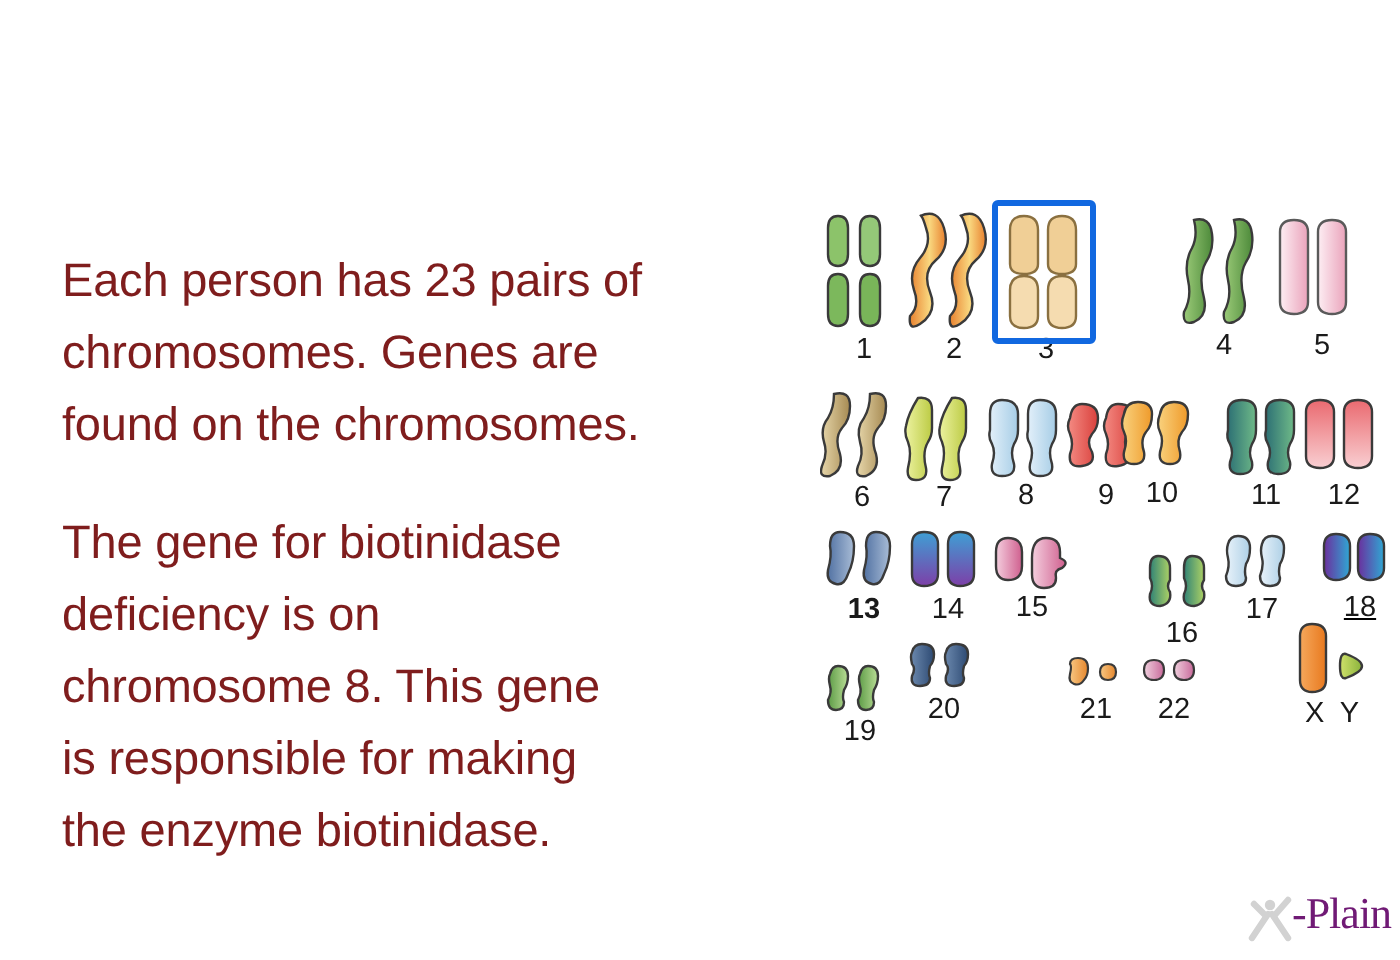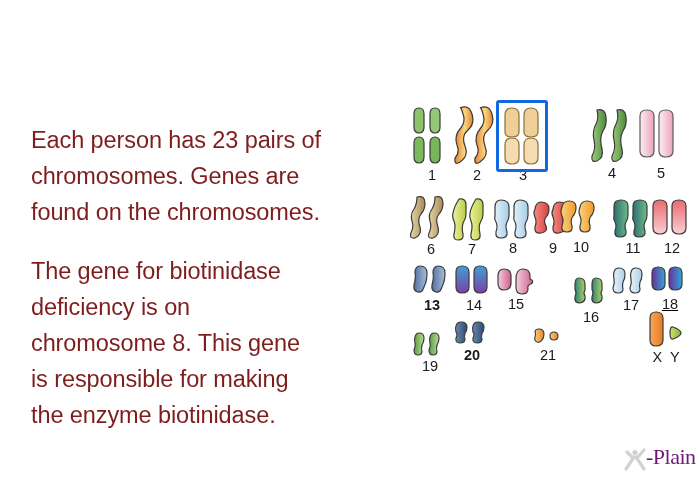--- a/index.html
+++ b/index.html
@@ -382,21 +382,21 @@
             </linearGradient>
           </defs>
         <g stroke="#3a3a3a" stroke-width="1.2" fill="url(#g17)">
           <path d="M8 2 q6 0 6 6 q0 5 -2 8 q-1 4 0 7 q0 4 -5 4 q-5 0 -5 -5 q2 -5 1 -9 q-1 -4 0 -7 q1 -4 5 -4z"></path>
           <path d="M25 2 q6 0 6 6 q0 5 -2 8 q-1 4 0 7 q0 4 -5 4 q-5 0 -5 -5 q2 -5 1 -9 q-1 -4 0 -7 q1 -4 5 -4z"></path>
         </g>
       </svg>
       <div class="kar-label">17</div>
     </div>
 
-    <div class="kar-group" style="left:246px; top:1px; width:40px;text-decoration:underline;">
+    <div class="kar-group" style="left:256px; top:1px; width:40px;text-decoration:underline;">
       <svg class="kar-pair" width="40" height="32" viewBox="0 0 40 32">
         <defs>
             <linearGradient id="g18" x1="0" y1="0" x2="1" y2="0">
               <stop offset="0%" stop-color="#6b2f9e"></stop>
               <stop offset="100%" stop-color="#2fa8d4"></stop>
             </linearGradient>
           </defs>
         <g stroke="#3a3a3a" stroke-width="1.2" fill="url(#g18)">
           <path d="M8 2 q7 0 7 6 l0 11 q0 6 -7 6 q-6 0 -6 -6 l0 -11 q0 -6 6 -6z"></path>
           <path d="M25 2 q7 0 7 6 l0 11 q0 6 -7 6 q-6 0 -6 -6 l0 -11 q0 -6 6 -6z"></path>
@@ -417,21 +417,21 @@
             </linearGradient>
           </defs>
         <g stroke="#3a3a3a" stroke-width="1.2" fill="url(#g19)">
           <path d="M9 2 q5 0 5 5 q0 4 -2 7 q-1 4 0 6 q0 4 -4 4 q-4 0 -4 -5 q2 -4 1 -7 q-1 -4 0 -6 q1 -4 4 -4z"></path>
           <path d="M24 2 q5 0 5 5 q0 4 -2 7 q-1 4 0 6 q0 4 -4 4 q-4 0 -4 -5 q2 -4 1 -7 q-1 -4 0 -6 q1 -4 4 -4z"></path>
         </g>
       </svg>
       <div class="kar-label">19</div>
     </div>
 
-    <div class="kar-group" style="left:48px; top:4px; width:40px;font-weight:bold;">
+    <div class="kar-group" style="left:48px; top:4px; width:40px;">
       <svg class="kar-pair" width="40" height="28" viewBox="0 0 40 28">
         <defs>
             <linearGradient id="g20" x1="0" y1="0" x2="1" y2="0">
               <stop offset="0%" stop-color="#6b88ad"></stop>
               <stop offset="100%" stop-color="#2d4a73"></stop>
             </linearGradient>
           </defs>
         <g stroke="#3a3a3a" stroke-width="1.2" fill="url(#g20)">
           <path d="M9 2 q6 0 6 5 q0 4 -2 6 q-1 4 0 6 q0 4 -5 4 q-5 0 -4 -5 q2 -4 0 -6 q-1 -4 0 -6 q1 -4 5 -4z"></path>
           <path d="M26 2 q6 0 6 5 q0 4 -2 6 q-1 4 0 6 q0 4 -5 4 q-5 0 -4 -5 q2 -4 0 -6 q-1 -4 0 -6 q1 -4 5 -4z"></path>
@@ -449,20 +449,35 @@
             </linearGradient>
           </defs>
         <g stroke="#3a3a3a" stroke-width="1.1" fill="url(#g21)">
           <path d="M11 3 q5 0 5 5 q0 4 -2 6 q-2 3 -5 2 q-3 -1 -2 -5 q1 -4 0 -5 q0 -3 4 -3z"></path>
           <path d="M26 6 q4 0 4 4 q0 4 -4 4 q-4 0 -4 -4 q0 -4 4 -4z"></path>
         </g>
       </svg>
       <div class="kar-label">21</div>
     </div>
 
+    <div class="kar-group" style="left:163px; top:10px; width:40px;">
+      <svg class="kar-pair" width="40" height="22" viewBox="0 0 40 22">
+        <defs>
+            <linearGradient id="g22" x1="0" y1="0" x2="1" y2="0">
+              <stop offset="0%" stop-color="#f0d0de"></stop>
+              <stop offset="100%" stop-color="#c8699a"></stop>
+            </linearGradient>
+          </defs>
+        <g stroke="#3a3a3a" stroke-width="1.1" fill="url(#g22)">
+          <path d="M10 4 q5 0 5 5 q0 5 -5 5 q-5 0 -5 -5 q0 -5 5 -5z"></path>
+          <path d="M25 4 q5 0 5 5 q0 5 -5 5 q-5 0 -5 -5 q0 -5 5 -5z"></path>
+        </g>
+      </svg>
+      <div class="kar-label">22</div>
+    </div>
 
     <div class="kar-group" style="left:240px; top:-6px; width:46px;">
       <svg class="kar-pair" width="46" height="40" viewBox="0 0 46 40">
         <defs>
           <linearGradient id="gx" x1="0" y1="0" x2="1" y2="0">
               <stop offset="0%" stop-color="#f6a85c"></stop>
               <stop offset="100%" stop-color="#e8791e"></stop>
             </linearGradient>
           <linearGradient id="gy" x1="0" y1="0" x2="1" y2="0">
               <stop offset="0%" stop-color="#cfe06a"></stop>

